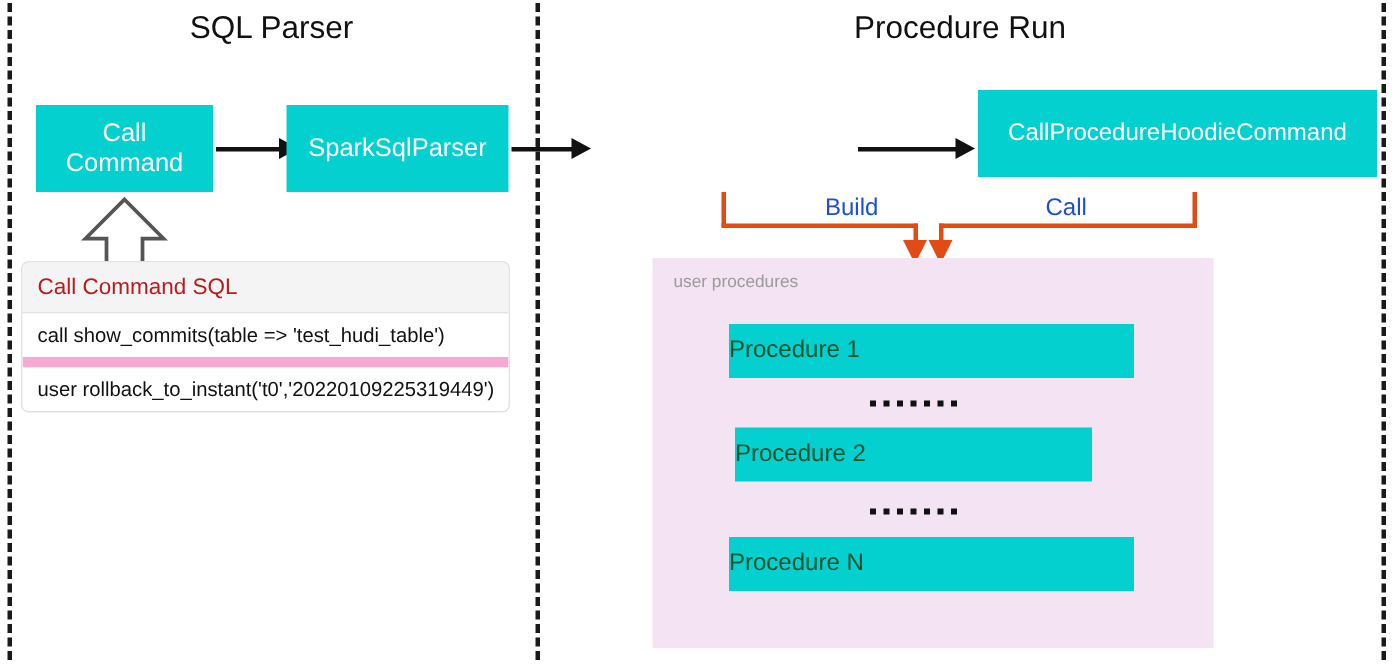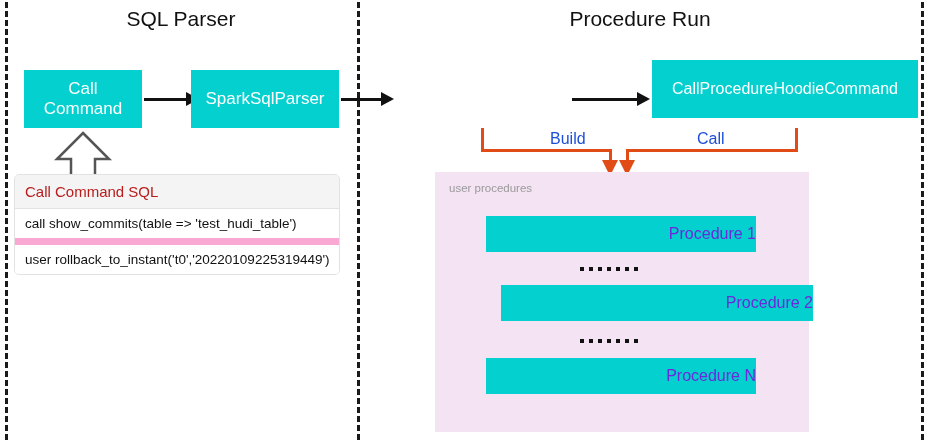--- a/index.html
+++ b/index.html
@@ -135,24 +135,24 @@
     position: absolute;
     left: 14px;
     top: 10px;
     font-size: 11.5px;
     color: #9a9a9a;
     white-space: nowrap;
   }
   .proc-box {
     position: absolute;
     background: #04D0D0;
-    color: #6d28d9;
+    color: #14532d;
     display: flex;
     align-items: center;
-    justify-content: flex-end;
+    justify-content: flex-start;
     font-size: 16px;
     box-sizing: border-box;
   }
   .dots {
     position: absolute;
     display: flex;
     gap: 5px;
     align-items: center;
   }
   .dots i {
@@ -230,21 +230,21 @@
   <div class="dots" style="left:580px; top:267px;">
     <i></i>
       <i></i>
       <i></i>
       <i></i>
       <i></i>
       <i></i>
       <i></i>
   </div>
 
-  <div class="proc-box" style="left:501px; top:285px; width:312px; height:36px;">
+  <div class="proc-box" style="left:490px; top:285px; width:238px; height:36px;">
     <span>Procedure 2</span>
   </div>
 
   <div class="dots" style="left:580px; top:339px;">
     <i></i>
       <i></i>
       <i></i>
       <i></i>
       <i></i>
       <i></i>

